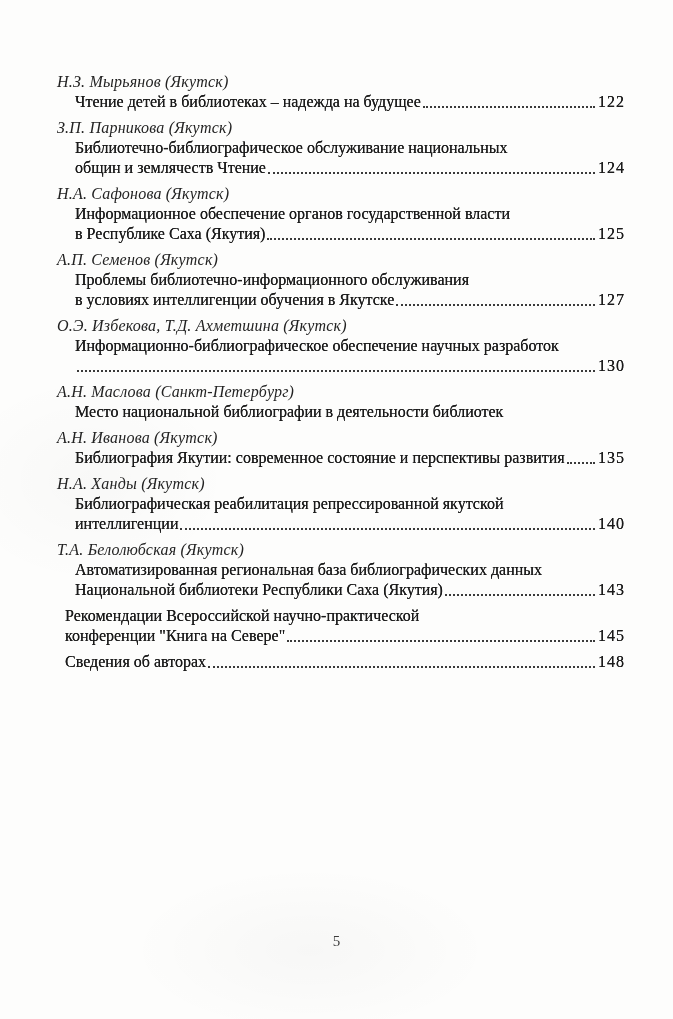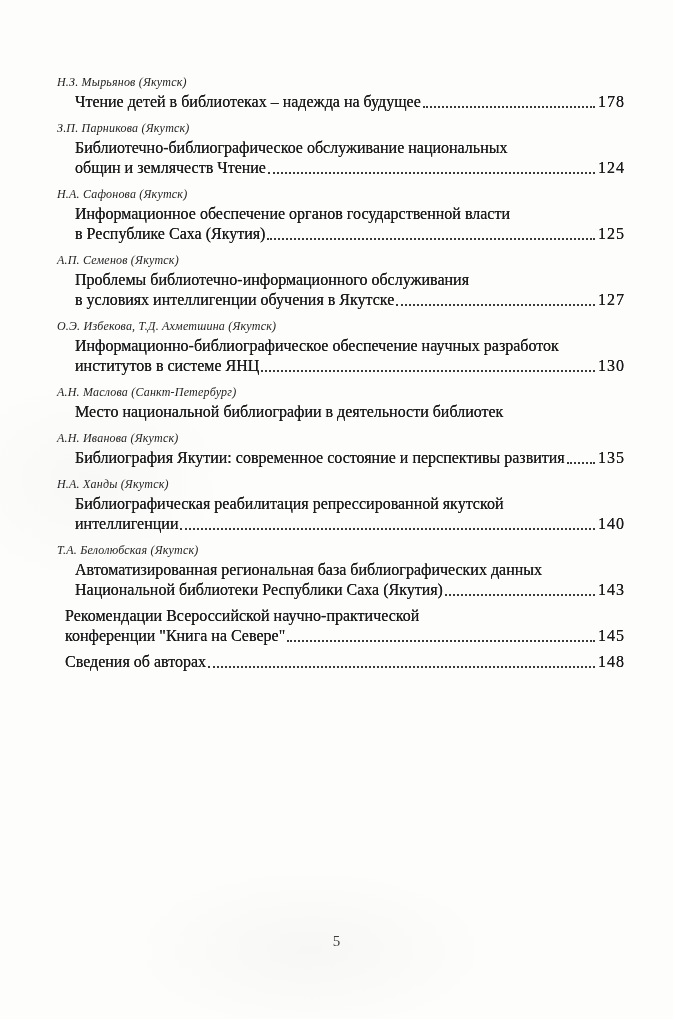--- a/index.html
+++ b/index.html
@@ -22,21 +22,21 @@
   }
   .toc {
     position: absolute;
     top: 72px;
     left: 57px;
     width: 568px;
   }
   .entry { margin-bottom: 6px; }
   .author {
     font-style: italic;
-    font-size: 12px;
+    font-size: 16px;
     line-height: 20px;
     color: #232323;
     letter-spacing: 0.2px;
   }
   .title { margin-left: 18px; }
   .title-line, .title-text, .page-num {
     font-size: 16px;
     line-height: 20px;
     color: #1b1b1b;
     text-shadow: 0 0 0.4px #1b1b1b;
@@ -72,21 +72,21 @@
 
 <div class="page">
   <div class="toc">
 
     <div class="entry">
       <div class="author">Н.З. Мырьянов (Якутск)</div>
       <div class="title">
         <div class="title-row">
           <span class="title-text">Чтение детей в библиотеках – надежда на будущее</span>
           <span class="leader"></span>
-          <span class="page-num">178</span>
+          <span class="page-num">122</span>
         </div>
       </div>
     </div>
 
     <div class="entry">
       <div class="author">З.П. Парникова (Якутск)</div>
       <div class="title">
         <div class="title-line">Библиотечно-библиографическое обслуживание национальных</div>
         <div class="title-row">
           <span class="title-text">общин и землячеств Чтение</span>
@@ -118,21 +118,20 @@
           <span class="page-num">127</span>
         </div>
       </div>
     </div>
 
     <div class="entry">
       <div class="author">О.Э. Избекова, Т.Д. Ахметшина (Якутск)</div>
       <div class="title">
         <div class="title-line">Информационно-библиографическое обеспечение  научных разработок</div>
         <div class="title-row">
-          <span class="title-text">институтов в системе ЯНЦ</span>
           <span class="leader"></span>
           <span class="page-num">130</span>
         </div>
       </div>
     </div>
 
     <div class="entry">
       <div class="author">А.Н. Маслова (Санкт-Петербург)</div>
       <div class="title">
         <div class="title-line">Место национальной библиографии в деятельности библиотек</div>

